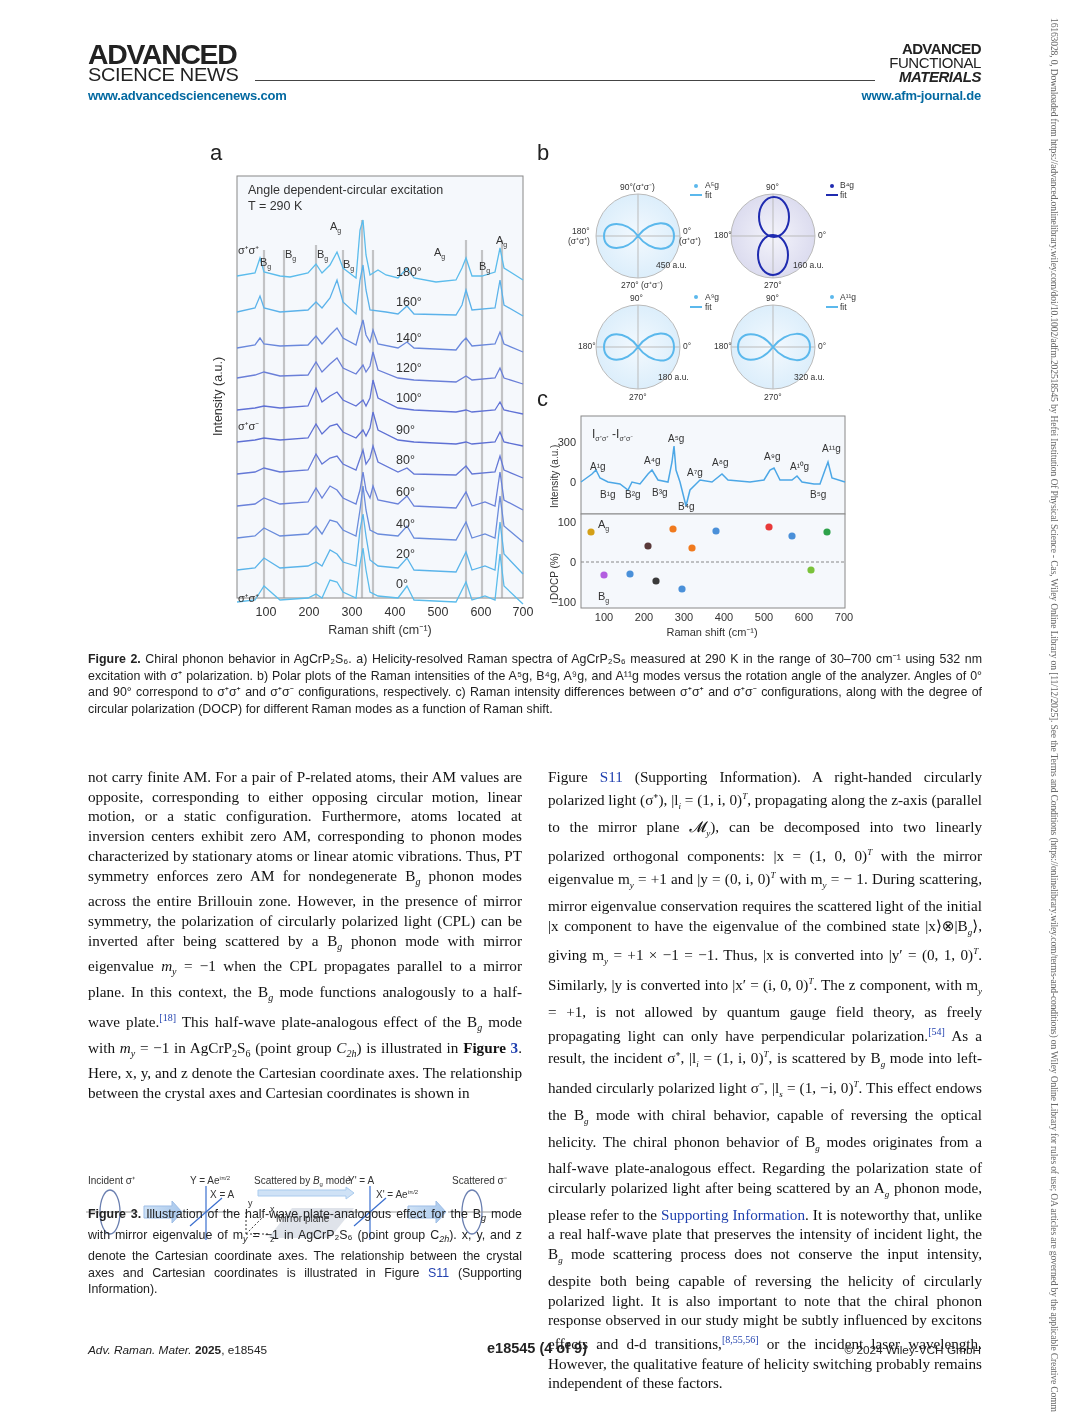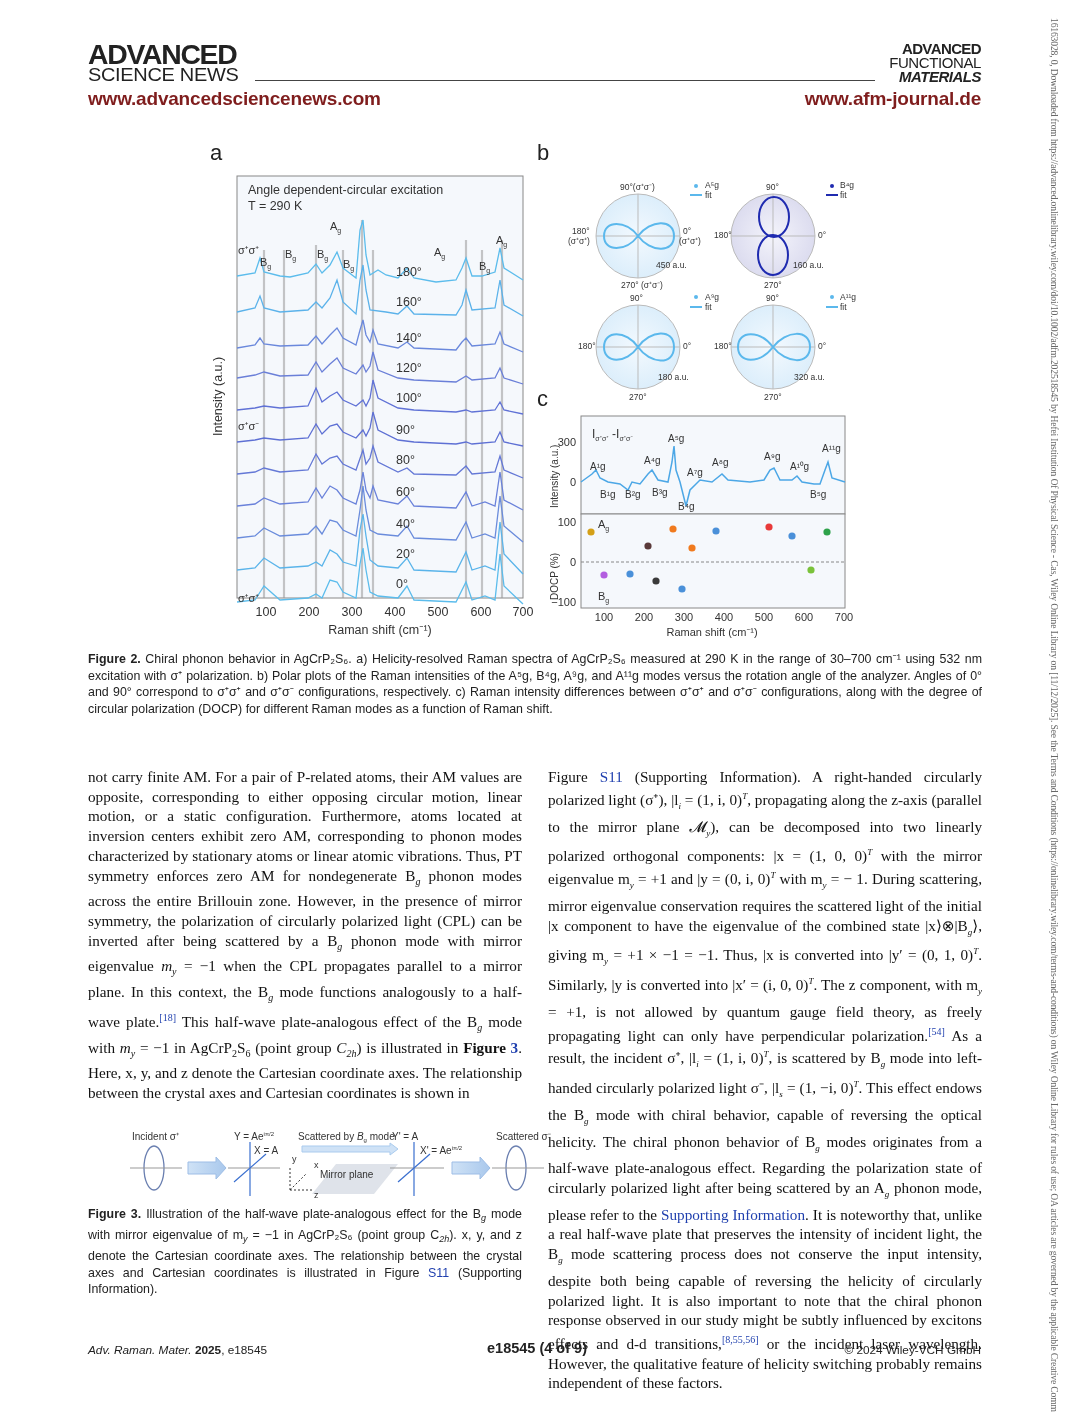--- a/index.html
+++ b/index.html
@@ -8,21 +8,21 @@
 
   
   .hdr-left-logo { position: absolute; left: 88px; top: 44px; line-height: 0.86; }
   .logo-adv { font-family: "Liberation Sans", sans-serif; font-weight: 900; font-size: 27px; letter-spacing: -1.2px; color: #222; display:block; transform: scaleX(1.05); transform-origin: left; }
   .logo-sci { font-family: "Liberation Sans", sans-serif; font-weight: 400; font-size: 18.5px; letter-spacing: -0.3px; color: #222; display:block; transform: scaleX(1.08); transform-origin: left;}
   .hdr-rule { position: absolute; left: 255px; top: 80px; width: 620px; height: 1px; background: #444; }
   .hdr-right-logo { position: absolute; right: 93px; top: 42px; text-align: right; line-height: 0.92; font-family: "Liberation Sans", sans-serif; }
   .afm-1 { font-weight: 900; font-size: 15px; letter-spacing: -0.6px; color: #222; display: block; }
   .afm-2 { font-weight: 400; font-size: 15px; letter-spacing: -0.4px; color: #222; display: block; }
   .afm-3 { font-weight: 700; font-style: italic; font-size: 15px; letter-spacing: -0.5px; color: #222; display: block; }
-  .hdr-url { position: absolute; top: 88px; font-family: "Liberation Sans", sans-serif; font-size: 19px; font-weight: 700; color: #7f1d1d; letter-spacing: -0.2px; }
+  .hdr-url { position: absolute; top: 88px; font-family: "Liberation Sans", sans-serif; font-size: 13px; font-weight: 700; color: #0369a1; letter-spacing: -0.2px; }
   .hdr-url.left { left: 88px; }
   .hdr-url.right { right: 93px; }
 
   
   .side { position: absolute; left: 1046px; top: 18px; width: 18px; height: 1380px; }
   .side span { position: absolute; left: 0; top: 0; white-space: nowrap; transform-origin: 0 0; transform: translate(14px,0) rotate(90deg); font-family: "Liberation Serif", serif; font-size: 9.6px; color: #666; letter-spacing: -0.15px; }
 
   
   .fig2 { position: absolute; left: 200px; top: 130px; width: 660px; height: 512px; }
   .fig2 svg { display: block; }
@@ -35,21 +35,21 @@
   .link { color: #1f3fae; }
 
   
   .col { position: absolute; font-family: "Liberation Serif", serif; font-size: 15.2px; line-height: 19.7px; color: #111; text-align: justify; hyphens: manual; }
   .col-left { left: 88px; top: 767px; width: 434px; }
   .col-right { left: 548px; top: 767px; width: 434px; }
   .col p { margin: 0; }
   .ref { color: #1f3fae; font-size: 10px; vertical-align: 6px; font-family: Liberation Serif, serif; }
 
   
-  .fig3 { position: absolute; left: 86px; top: 1124px; width: 440px; height: 78px; margin-left: 44px; }
+  .fig3 { position: absolute; left: 86px; top: 1168px; width: 440px; height: 78px; }
 
   
   .foot { position: absolute; top: 1343px; font-family: "Liberation Sans", sans-serif; font-size: 11.8px; color: #222; }
   .foot.left { left: 88px; }
   .foot.center { left: 0; width: 1074px; text-align: center; font-weight: 700; font-size: 14.5px; top: 1340px; }
   .foot.right { right: 93px; }
   .it { font-style: italic; }
 </style>
 </head>
 <body>

